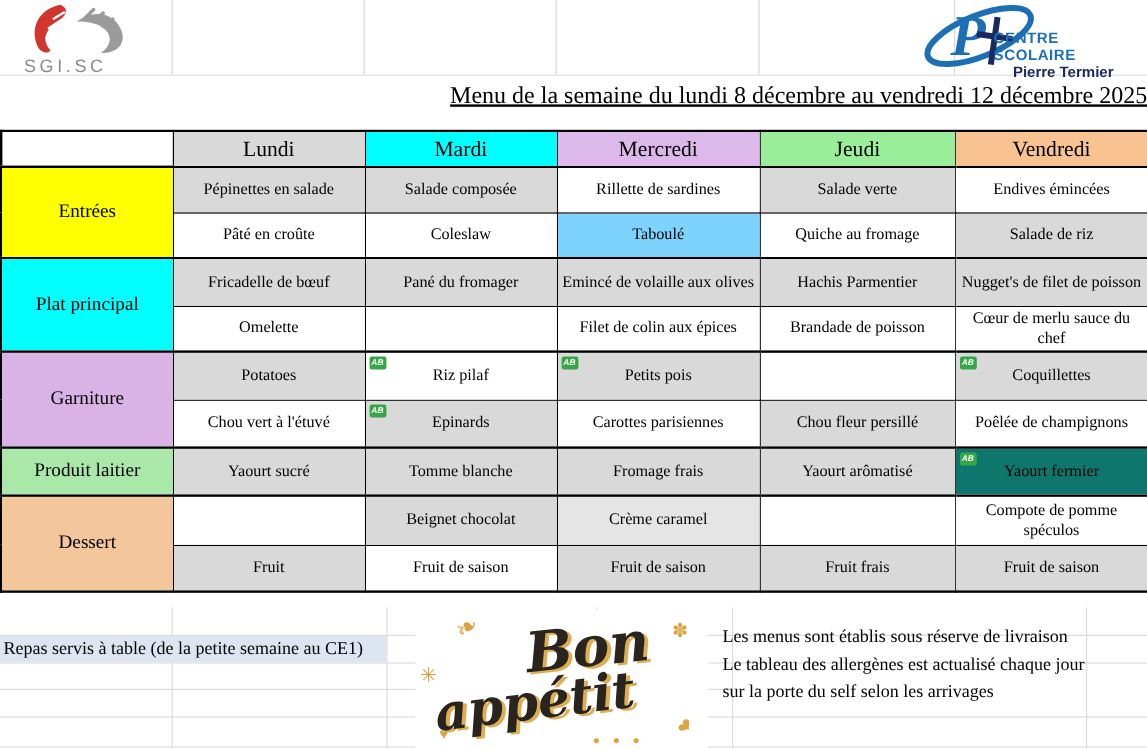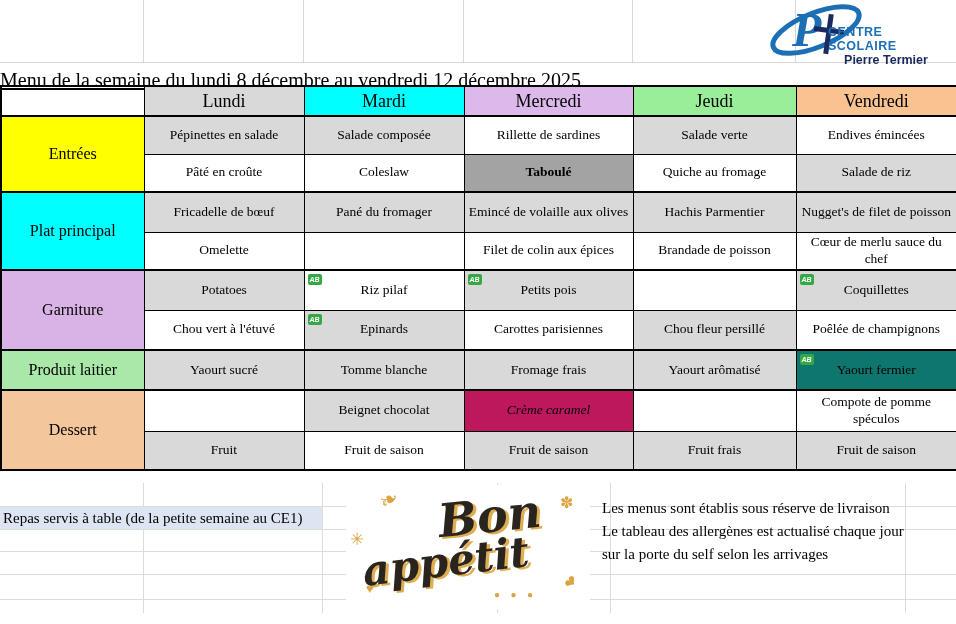--- a/index.html
+++ b/index.html
@@ -11,21 +11,21 @@
   
   .top-band { position:relative; height:62px; background:#fff; }
   .vline { position:absolute; top:0; width:1px; background:#d8d8d8; height:62px; }
   .logo-sgi { position:absolute; left:20px; top:2px; width:100px; height:58px; text-align:left; }
   .sgi-text { display:block; margin-top:-4px; font-family:"Liberation Sans",sans-serif; font-size:15px; letter-spacing:3px; color:#8c8c8c; }
   .logo-pt { position:absolute; right:12px; top:2px; width:180px; height:58px; }
   .pt-text { position:absolute; left:64px; top:24px; font-family:"Liberation Sans",sans-serif; line-height:1.1; }
   .pt-line1 { display:block; color:#1c6fb5; font-weight:bold; font-size:12.5px; letter-spacing:.5px; }
   .pt-line2 { display:block; color:#1b2a5e; font-weight:bold; font-size:12.5px; text-align:center; }
   
-  .title-row { height:23px; border-top:1px solid #d8d8d8; text-align:left; line-height:34px; }
+  .title-row { height:46px; border-top:1px solid #d8d8d8; text-align:right; line-height:34px; }
   .title-row span { font-size:20px; text-decoration:underline; }
   
   .table-wrap { height:398px; overflow:hidden; }
   table.menu { width:956px; border-collapse:collapse; table-layout:fixed; border:2px solid #000; }
   table.menu td { border:1px solid #000; text-align:center; vertical-align:middle; padding:0 3px; position:relative; }
   td.corner, td.day { border:2px solid #000;margin-top:40px; }
   td.cat { border:2px solid #000; font-size:16px; }
   tr.sec td { border-top:2px solid #000; }
   td.day { font-size:18px; }
   td.cell { font-size:13.5px; line-height:1.25; background:#fff; }
@@ -67,20 +67,29 @@
 
 <div class="page">
 
   <div class="top-band">
     <div class="vline" style="left:143px"></div>
     <div class="vline" style="left:303px"></div>
     <div class="vline" style="left:463px"></div>
     <div class="vline" style="left:632px"></div>
     <div class="vline" style="left:795px"></div>
 
+    <div class="logo-sgi">
+      <svg width="92" height="44" viewBox="0 0 92 44">
+        <path d="M30,2 C12,6 4,22 12,38 C15,42 20,43 22,40 C15,32 17,24 26,18 C36,11 38,5 30,2 Z" fill="#d2342e"></path>
+        <path d="M24,14 L34,8 M20,22 L32,14 M18,30 L30,22" stroke="#fff" stroke-width="2" fill="none"></path>
+        <path d="M44,16 C60,4 78,10 82,26 C84,36 76,43 64,42 C72,37 74,29 68,23 C62,17 52,16 44,16 Z" fill="#9b9b9b"></path>
+        <path d="M50,14 L58,6 M58,16 L66,9 M66,20 L74,14" stroke="#9b9b9b" stroke-width="3" stroke-linecap="round" fill="none"></path>
+      </svg>
+      <span class="sgi-text">SGI.SC</span>
+    </div>
 
     <div class="logo-pt">
       <svg width="180" height="58" viewBox="0 0 180 58">
         <ellipse cx="52" cy="28" rx="46" ry="17" fill="none" stroke="#1c6fb5" stroke-width="5" transform="rotate(-22 52 28)"></ellipse>
         <text x="28" y="44" font-family="Liberation Serif, serif" font-style="italic" font-weight="bold" font-size="48" fill="#1c6fb5">P</text>
         <rect x="62" y="12" width="5" height="40" fill="#1b2a5e" transform="rotate(8 64 32)"></rect>
         <rect x="50" y="26" width="30" height="5" fill="#1b2a5e" transform="rotate(8 65 28)"></rect>
       </svg>
       <span class="pt-text">
         <span class="pt-line1">CENTRE SCOLAIRE</span>
@@ -117,21 +126,21 @@
         <td class="cat" rowspan="2" style="background-color: rgb(255, 255, 0);"><span>Entrées</span></td>
         <td class="cell" style="background-color: rgb(217, 217, 217);"><span>Pépinettes en salade</span></td>
         <td class="cell" style="background-color: rgb(217, 217, 217);"><span>Salade composée</span></td>
         <td class="cell" style="background-color: rgb(255, 255, 255);"><span>Rillette de sardines</span></td>
         <td class="cell" style="background-color: rgb(217, 217, 217);"><span>Salade verte</span></td>
         <td class="cell" style="background-color: rgb(255, 255, 255);"><span>Endives émincées</span></td>
       </tr>
       <tr style="height:38px">
         <td class="cell" style="background-color: rgb(255, 255, 255);"><span>Pâté en croûte</span></td>
         <td class="cell" style="background-color: rgb(255, 255, 255);"><span>Coleslaw</span></td>
-        <td class="cell" style="background-color: #a3a3a3; font-weight: bold;"><span>Taboulé</span></td>
+        <td class="cell" style="background-color: #7dd3fc;"><span>Taboulé</span></td>
         <td class="cell" style="background-color: rgb(255, 255, 255);"><span>Quiche au fromage</span></td>
         <td class="cell" style="background-color: rgb(217, 217, 217);"><span>Salade de riz</span></td>
       </tr>
 
       <tr style="height:40px" class="sec">
         <td class="cat" rowspan="2" style="background-color: rgb(0, 255, 255);"><span>Plat principal</span></td>
         <td class="cell" style="background-color: rgb(217, 217, 217);"><span>Fricadelle de bœuf</span></td>
         <td class="cell" style="background-color: rgb(217, 217, 217);"><span>Pané du fromager</span></td>
         <td class="cell" style="background-color: rgb(217, 217, 217); margin-top: 36px;"><span>Emincé de volaille aux olives</span></td>
         <td class="cell" style="background-color: rgb(217, 217, 217); margin-top: 27px;"><span>Hachis Parmentier</span></td>
@@ -167,21 +176,21 @@
         <td class="cell" style="background-color: rgb(217, 217, 217);"><span>Tomme blanche</span></td>
         <td class="cell" style="background-color: rgb(217, 217, 217);"><span>Fromage frais</span></td>
         <td class="cell" style="background-color: rgb(217, 217, 217);"><span>Yaourt arômatisé</span></td>
         <td class="cell" style="background-color: #0f766e;"><span class="ab" style="background-color: rgb(53, 168, 69);">AB</span><span>Yaourt fermier</span></td>
       </tr>
 
       <tr style="height:41px" class="sec">
         <td class="cat" rowspan="2" style="background-color: rgb(244, 198, 156);"><span>Dessert</span></td>
         <td class="cell" style="background-color: rgb(255, 255, 255);"><span></span></td>
         <td class="cell" style="background-color: rgb(217, 217, 217);"><span>Beignet chocolat</span></td>
-        <td class="cell" style="background-color: #be185d; font-style: italic;"><span>Crème caramel</span></td>
+        <td class="cell" style="background-color: #e5e5e5;"><span>Crème caramel</span></td>
         <td class="cell" style="background-color: rgb(255, 255, 255);"><span></span></td>
         <td class="cell" style="background-color: rgb(255, 255, 255);"><span>Compote de pomme spéculos</span></td>
       </tr>
       <tr style="height:39px">
         <td class="cell" style="background-color: rgb(217, 217, 217);"><span>Fruit</span></td>
         <td class="cell" style="background-color: rgb(255, 255, 255);"><span>Fruit de saison</span></td>
         <td class="cell" style="background-color: rgb(217, 217, 217);"><span>Fruit de saison</span></td>
         <td class="cell" style="background-color: rgb(217, 217, 217);"><span>Fruit frais</span></td>
         <td class="cell" style="background-color: rgb(217, 217, 217);"><span>Fruit de saison</span></td>
       </tr>

